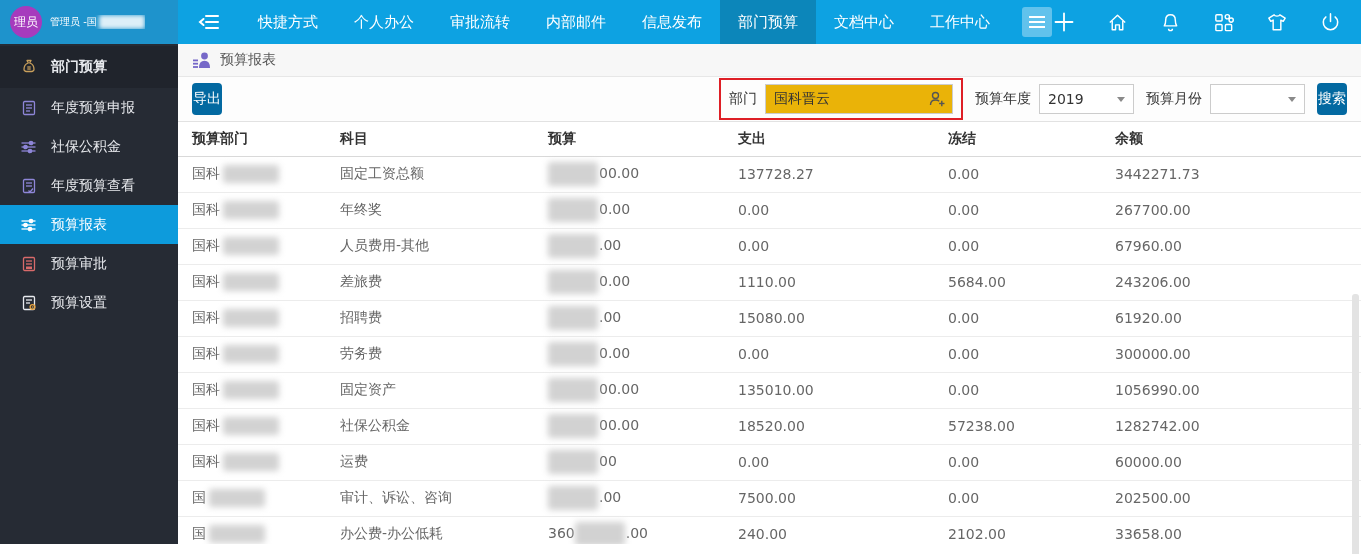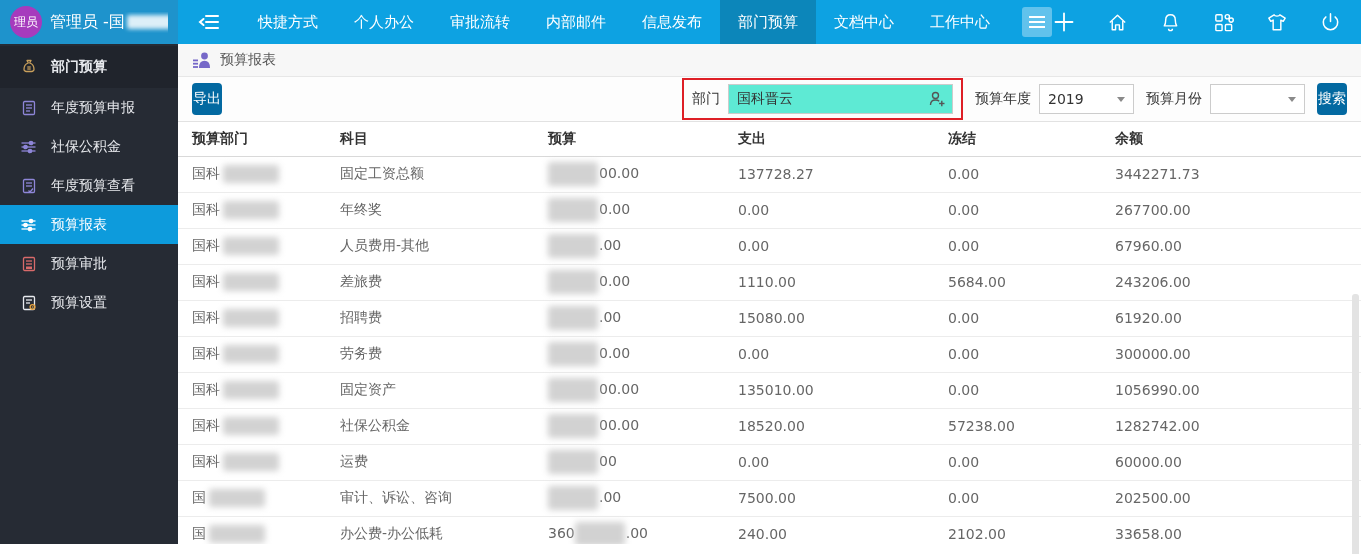--- a/index.html
+++ b/index.html
@@ -4,21 +4,21 @@
 <style>
   * { box-sizing: border-box; margin: 0; padding: 0; }
   html,body { width:1361px; height:554px; overflow:hidden; }
   body { font-family:"DejaVu Sans","Liberation Sans",sans-serif; font-size:14px; background:#fff; }
 
   
   .topbar { display:flex; height:44px; }
   .topbar-left { width:178px; background:#1e93cc; display:flex; align-items:center; padding:0 10px; gap:8px; flex-shrink:0; }
   .avatar { width:32px; height:32px; border-radius:50%; background:#a63bbd; color:#fff; font-size:12px;
             display:flex; align-items:center; justify-content:center; flex-shrink:0; }
-  .user-label { color:#fff; font-size:16px; white-space:nowrap; overflow:hidden; }
+  .user-label { color:#fff; font-size:10px; white-space:nowrap; overflow:hidden; }
   .topbar-main { flex:1; background:#0da2e2; display:flex; align-items:center; padding:0 14px; }
   .collapse-btn { width:34px; height:34px; display:flex; align-items:center; justify-content:center; margin-right:14px; cursor:pointer; }
   .nav-items { display:flex; height:54px; }
   .nav-item { color:#fff; font-size:15px; padding:0 18px; display:flex; align-items:center; cursor:pointer; white-space:nowrap; }
   .nav-item.active { background:#0c86ba; }
   .nav-more { width:30px; height:30px; background:rgba(255,255,255,.35); border-radius:3px; margin-left:14px;
               display:flex; flex-direction:column; justify-content:center; align-items:center; gap:3px; cursor:pointer; }
   .nav-more i { display:block; width:16px; height:2px; background:#fff; }
   .top-spacer { flex:1; }
   .top-icons { display:flex; align-items:center; gap:30px; padding-right:12px; }
@@ -40,21 +40,21 @@
                 gap:8px; padding:0 14px; color:#555; }
 
   
   .toolbar { height:45px; display:flex; align-items:center; padding:0 14px; border-bottom:1px solid #e2e2e2; background:#fdfdfd; }
   .btn { background:#0369a1; color:#fff; border:none; border-radius:4px; padding:7px 1px; font-size:14px; cursor:pointer;
          font-family:inherit; }
   .toolbar-spacer { flex:1; }
   .filter-group { display:flex; align-items:center; gap:8px; margin-left:12px; }
   .filter-label { color:#333; white-space:nowrap; }
   .dept-highlight { display:flex; align-items:center; gap:8px; border:2px solid #de1f26; padding:4px 8px;margin-left:11px; }
-  .dept-input { width:225px; height:30px; border:1px solid #ccc; background:#5eead4; display:flex; align-items:center;
+  .dept-input { width:188px; height:30px; border:1px solid #ccc; background:#eab308; display:flex; align-items:center;
                 justify-content:space-between; padding:0 6px 0 8px; color:#333; }
   .select-box { width:95px; height:30px; border:1px solid #ccc; background:#fff; display:flex; align-items:center;
                 justify-content:space-between; padding:0 8px; color:#333; cursor:pointer; }
   .caret { width:0; height:0; border-left:4px solid transparent; border-right:4px solid transparent; border-top:5px solid #8a8a8a; }
 
   
   .table-wrap { flex:1; overflow:hidden; }
   table { width:100%; border-collapse:collapse; table-layout:fixed; }
   th { text-align:left; font-size:14px; color:#333; font-weight:bold; height:34px; border-bottom:1px solid #d9d9d9; padding:0; }
   td { font-size:14px; color:#666; height:36px; border-bottom:1px solid #ececec; padding:0; white-space:nowrap; }

